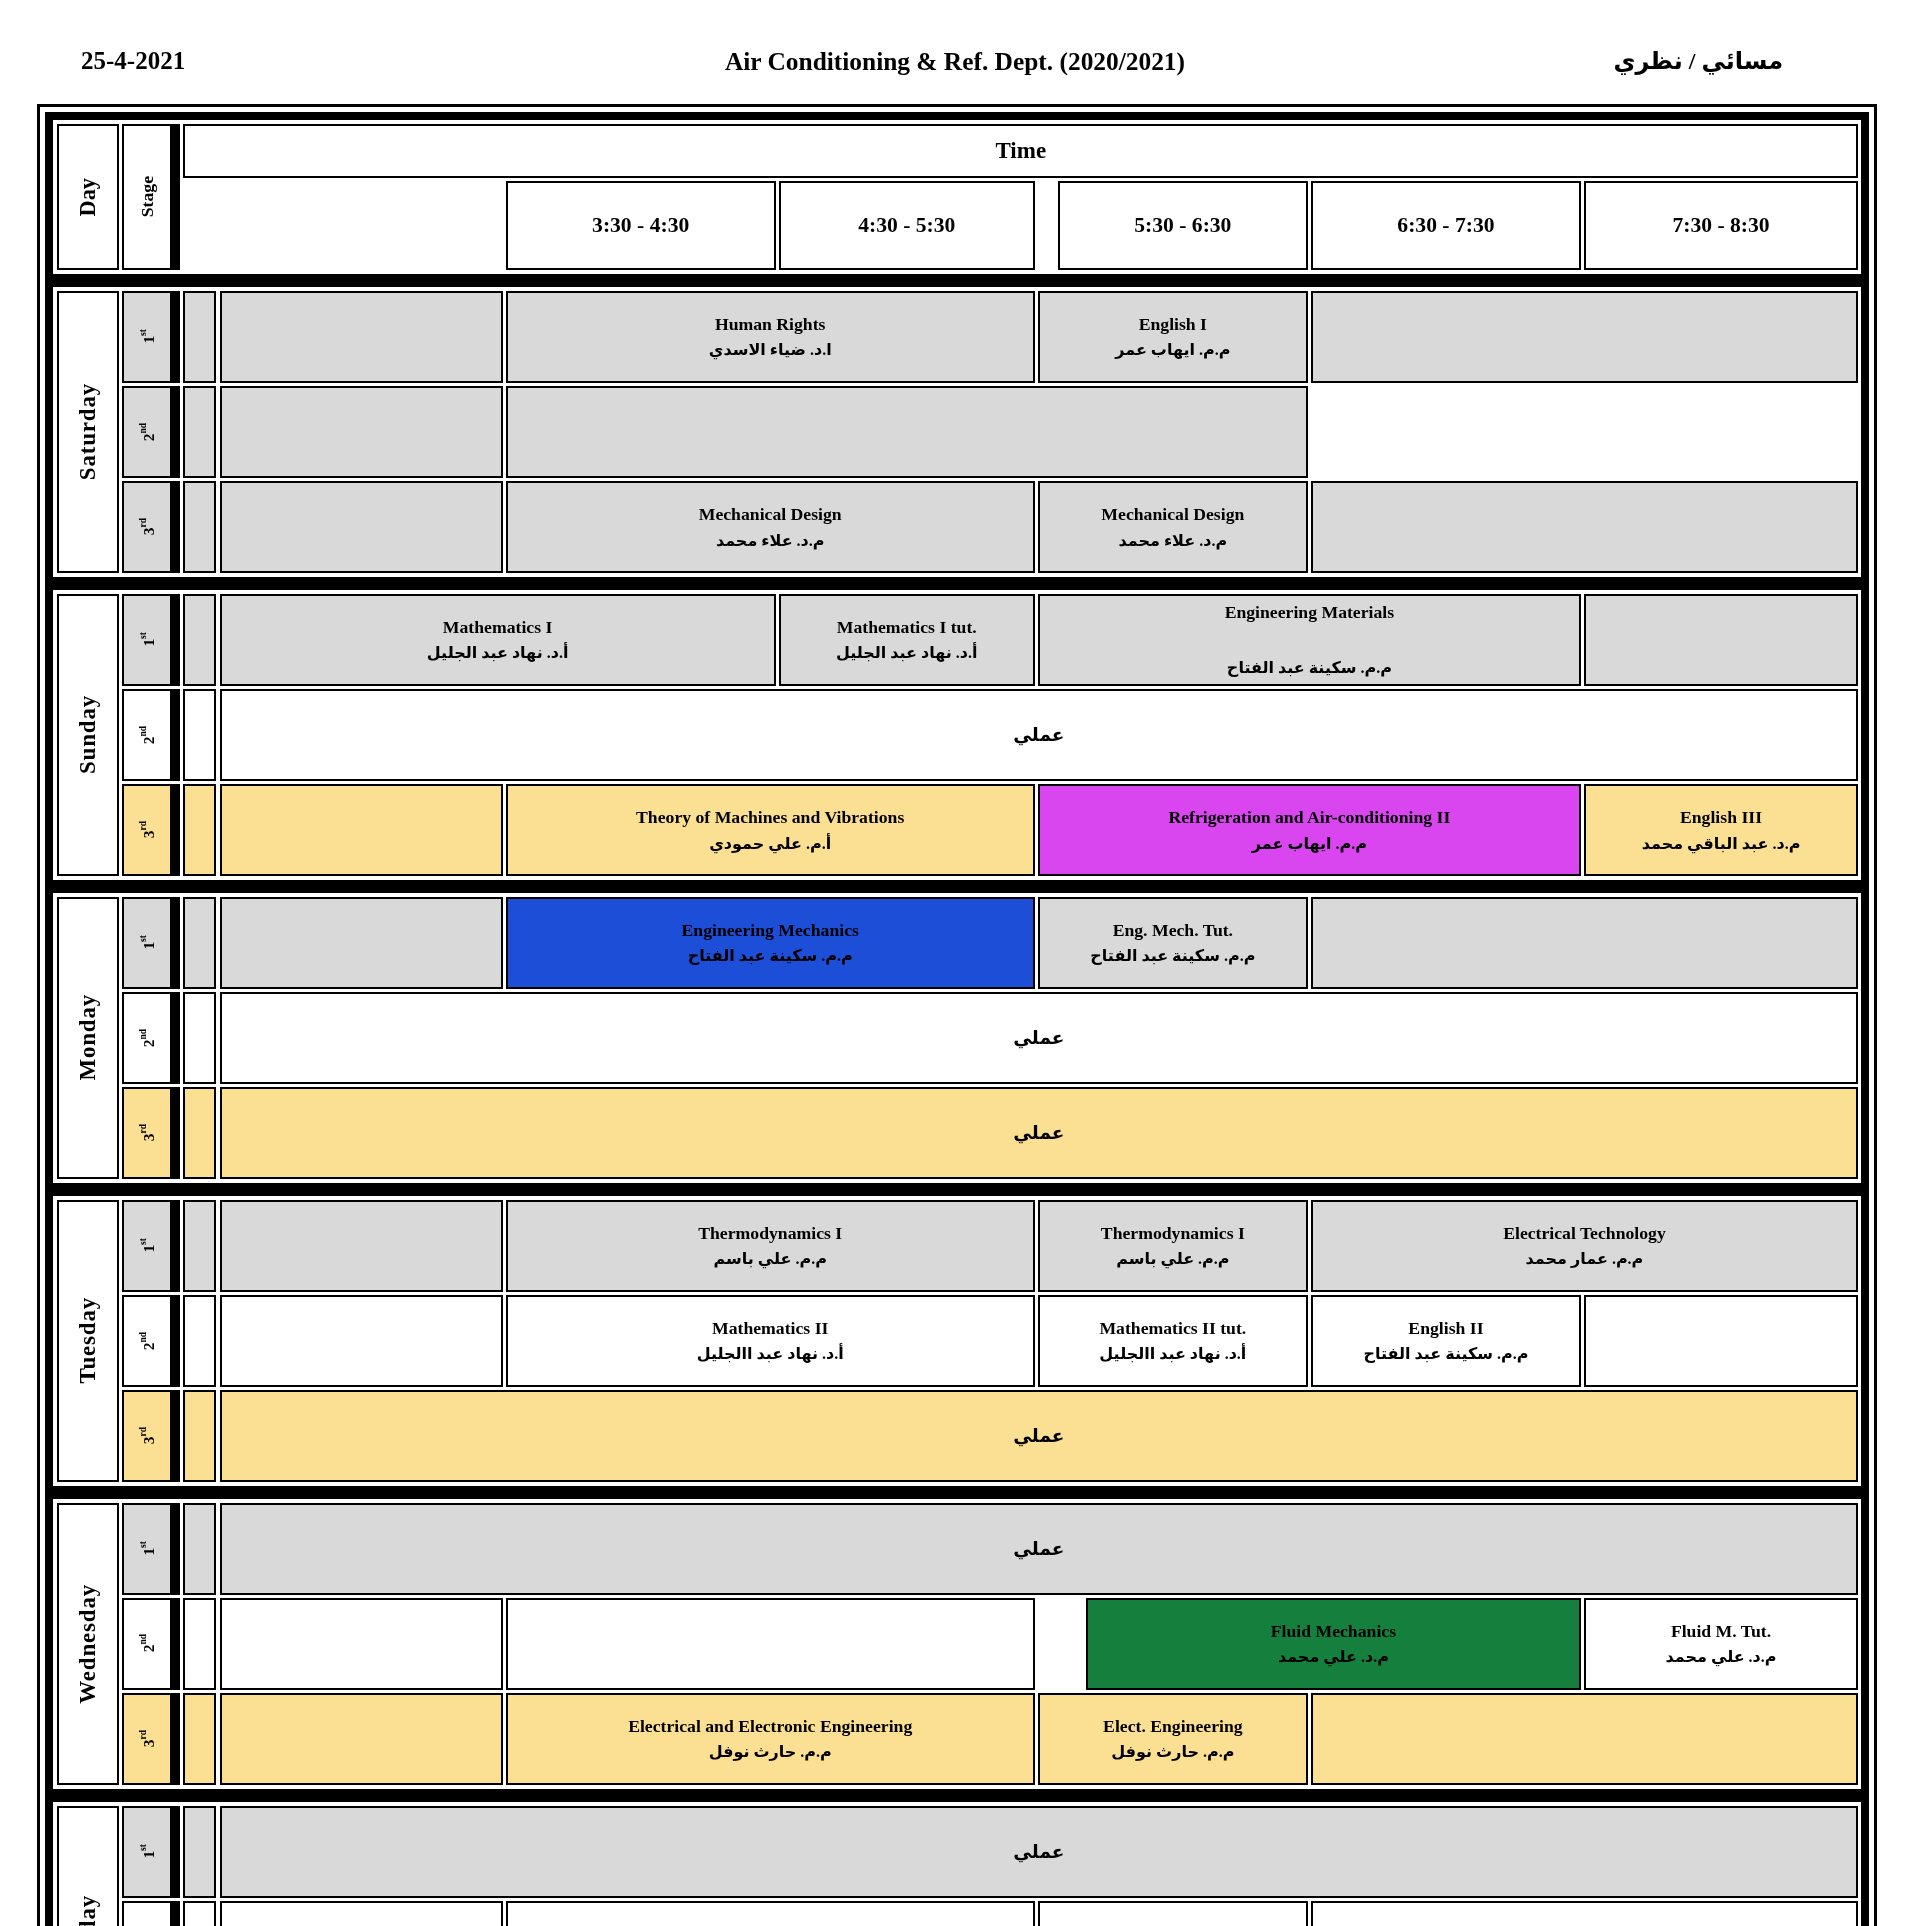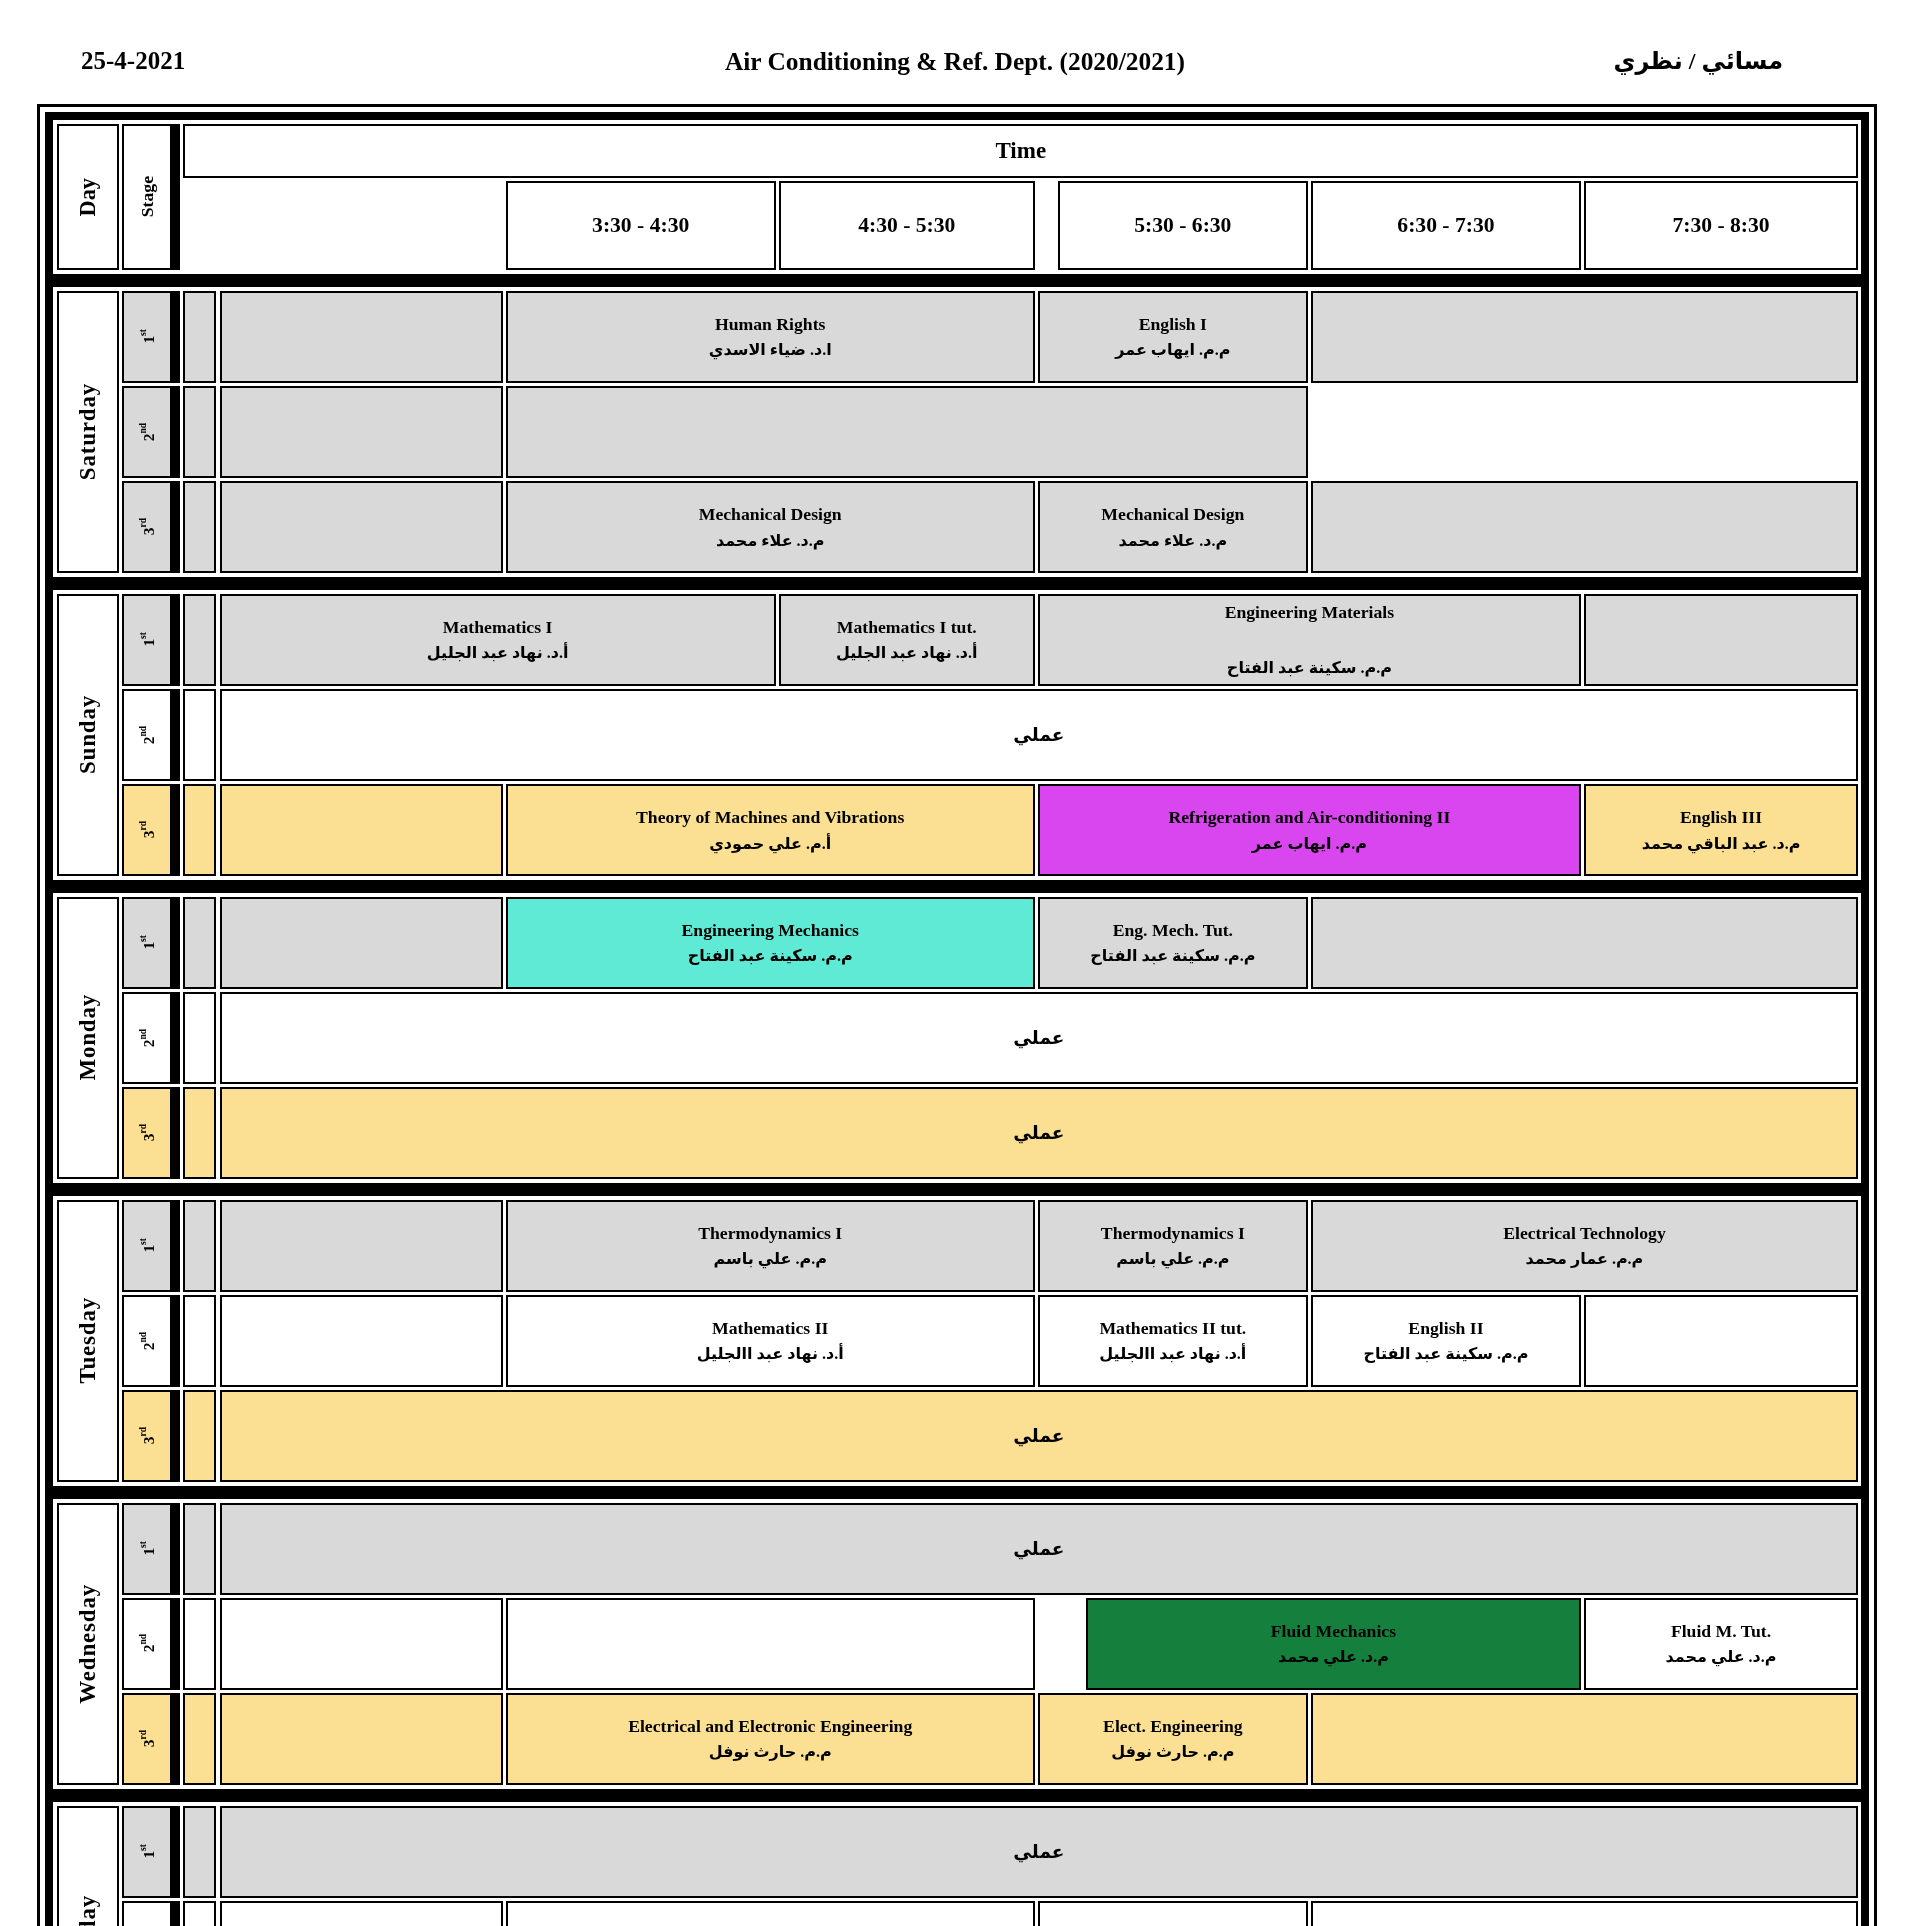--- a/index.html
+++ b/index.html
@@ -200,21 +200,21 @@
           <div class="day-sep"></div>
           <div class="grid day-grid">
             <div class="cell" style="grid-area: 1 / 1 / span 3;">
               <span class="vtext day-name">Monday</span>
             </div>
             <div class="cell stage-col" style="grid-area: 1 / 2; background: rgb(217, 217, 217);">
               <span class="vtext stage-label"><span>1</span><sup>st</sup></span>
             </div>
             <div class="cell" style="grid-area: 1 / 3; background: rgb(217, 217, 217);"></div>
             <div class="cell" style="grid-area: 1 / span 1; background: rgb(217, 217, 217);"></div>
-            <div class="cell" style="grid-area: 1 / span 2; background: #5eead4; text-align: center;">
+            <div class="cell" style="grid-area: 1 / span 2; background: #1d4ed8; text-align: center;">
               <span class="course-title">Engineering Mechanics</span>
               <span class="course-teacher" dir="rtl">م.م. سكينة عبد الفتاح</span>
             </div>
             <div class="cell" style="grid-area: 1 / span 1; background: rgb(217, 217, 217);">
               <span class="course-title">Eng. Mech. Tut.</span>
               <span class="course-teacher" dir="rtl">م.م. سكينة عبد الفتاح</span>
             </div>
             <div class="cell" style="grid-area: 1 / span 2; background: rgb(217, 217, 217);"></div>
             <div class="cell stage-col" style="grid-area: 2 / 2; background: rgb(255, 255, 255);">
               <span class="vtext stage-label"><span>2</span><sup>nd</sup></span>

